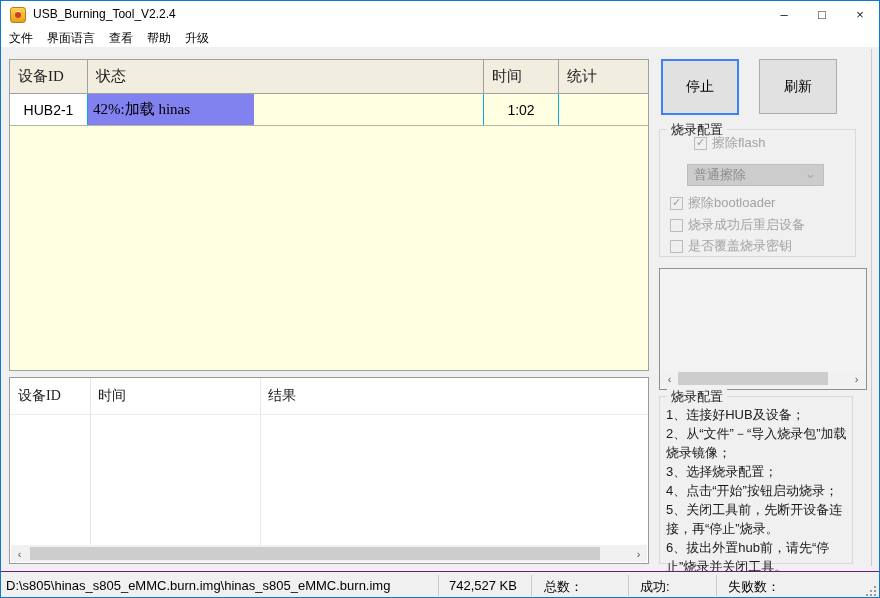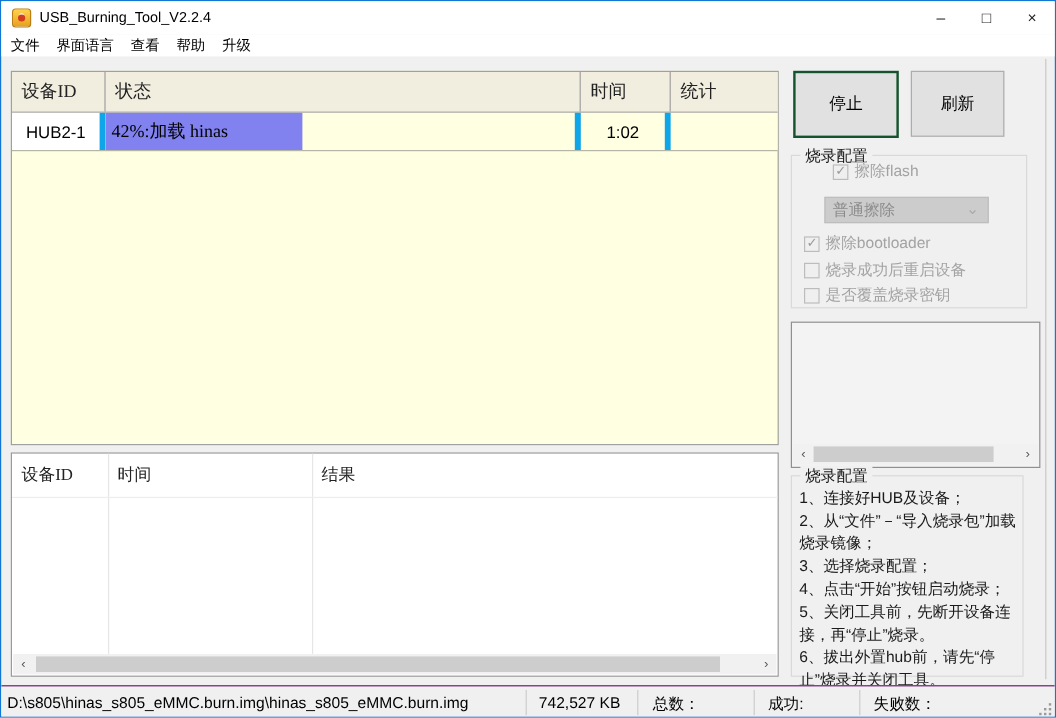--- a/index.html
+++ b/index.html
@@ -26,21 +26,21 @@
   
   .device-grid { position:absolute; left:8px; top:58px; width:640px; height:312px;
                  background:#ffffe1; border:1px solid #a0a0a0; }
   .dg-header { position:absolute; left:0; top:0; width:100%; height:34px; background:#f1eee0;
                border-bottom:1px solid #a0a0a0; display:flex;
                font-family:"Liberation Serif", serif; font-size:15px; color:#222; }
   .dg-hcell { border-right:1px solid #a0a0a0; display:flex; align-items:center; padding-left:8px; }
   .dg-h0 { width:78px; } .dg-h1 { width:396px; } .dg-h2 { width:75px; } .dg-h3 { width:89px; border-right:none; }
   .dg-row { position:absolute; left:0; top:34px; width:100%; height:32px; display:flex;
             border-bottom:1px solid #b5b5a5; }
-  .dg-cell { height:100%; border-right:5px solid #0ea5e9; }
+  .dg-cell { height:100%; border-right:1px solid #0ea5e9; }
   .cell-devid { width:78px; background:#ffffff; display:flex; align-items:center; justify-content:center;
                 font-size:14px; color:#000; }
   .cell-status { width:396px; position:relative; background:#ffffe1;
                  font-family:"Liberation Serif", serif; }
   .status-progress { position:absolute; left:0; top:0; height:100%; background:#8181ef; }
   .status-text { position:absolute; left:5px; top:0; height:100%; display:flex; align-items:center;
                  font-size:15px; color:#000; }
   .cell-time { width:75px; background:#ffffe1; display:flex; align-items:center; justify-content:center;
                font-size:14px; color:#000; }
   .cell-stats { width:89px; background:#ffffe1; border-right:none; }
@@ -58,21 +58,21 @@
              display:flex; align-items:center; }
   .rt-scroll { width:636px; }
   .scroll-arrow { width:17px; height:17px; display:flex; align-items:center; justify-content:center;
                   font-size:11px; color:#555; }
   .scroll-thumb { height:13px; background:#cdcdcd; }
   .rt-thumb { width:570px; margin-left:2px; }
 
   
   .btn { position:absolute; background:#e1e1e1; border:1px solid #adadad; display:flex;
          align-items:center; justify-content:center; font-size:14px; color:#000; }
-  .stop-btn { left:660px; top:58px; width:88px; height:56px; border:2px solid #14532d; }
+  .stop-btn { left:660px; top:58px; width:78px; height:56px; border:2px solid #3b82f6; }
   .refresh-btn { left:758px; top:58px; width:78px; height:55px; }
 
   .groupbox { position:absolute; border:1px solid #d9d9d9; }
   .group-label { position:absolute; top:-9px; left:7px; background:#f0f0f0; padding:0 4px;
                  font-size:13px; color:#1a1a1a; }
   .burn-config { left:658px; top:128px; width:197px; height:128px; }
   .cfg-item { position:absolute; left:10px; display:flex; align-items:center; color:#a3a3a3; font-size:13px; }
   .checkbox { width:13px; height:13px; border:1px solid #bcbcbc; background:#efefef; margin-right:5px;
               position:relative; flex:none; }
   .checkbox.checked::after { content:"✓"; position:absolute; left:1px; top:-2px; font-size:11px; color:#9a9a9a; }

